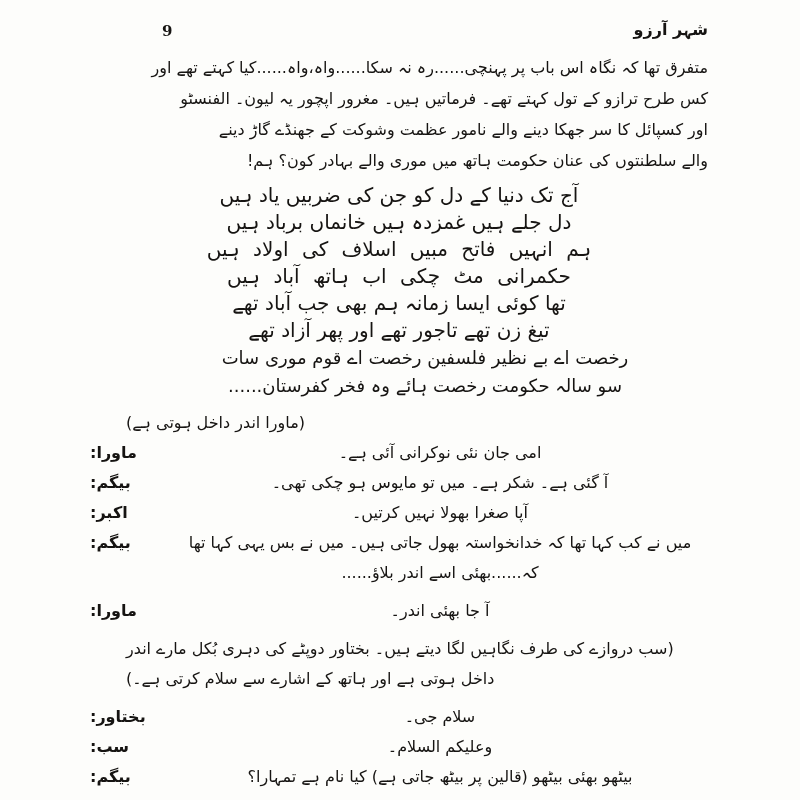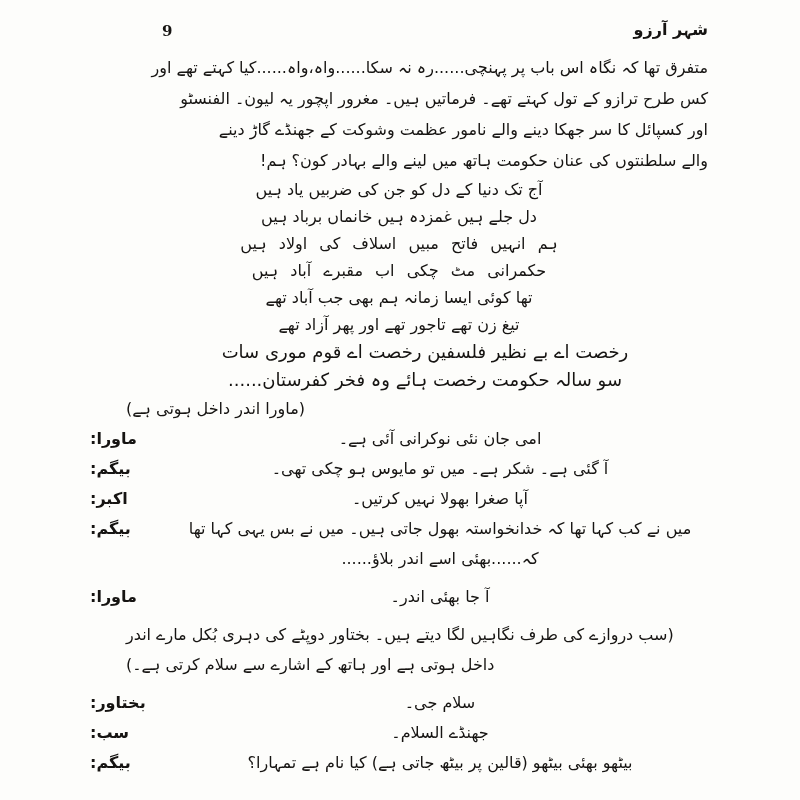--- a/index.html
+++ b/index.html
@@ -25,27 +25,27 @@
     position:absolute;left:72px;top:6px;
     font-size:15px;font-weight:bold;font-family:"DejaVu Serif",serif;
   }
   
   .prose{
     direction:rtl;text-align:justify;text-align-last:right;
     font-size:16px;line-height:31px;font-weight:500;
   }
   .prose div{min-height:31px;}
   
-  .poem{direction:rtl;font-size:16px;line-height:27px;}
+  .poem{margin-top:6px;direction:rtl;font-size:20px;line-height:27px;}
   .poem div{text-align:center;}
   .poem div:nth-child(3),.poem div:nth-child(4){word-spacing:7px;}
   .farewell{direction:rtl;font-size:18px;line-height:28px;}
   .farewell div{text-align:center;transform:translateX(26px);}
   
-  .script{font-size:16px;}
+  .script{margin-top:8px;font-size:16px;}
   .row{display:flex;direction:ltr;gap:22px;line-height:30px;margin:0;}
   .row .spk{flex:0 0 60px;direction:rtl;text-align:left;white-space:nowrap;font-weight:bold;}
   .row .txt{flex:1;direction:rtl;text-align:center;}
   .stage{
     direction:rtl;text-align:left;line-height:30px;
     padding-left:36px;padding-right:10px;
   }
   .gap-md{height:8px;}
 </style>
 </head>
@@ -55,28 +55,28 @@
 
   <div class="hdr">
     <span class="title">شہر آرزو</span>
     <span class="pgnum">9</span>
   </div>
 
   <div class="prose">
       <div>متفرق تھا کہ نگاہ اس باب پر پہنچی......رہ نہ سکا......واہ،واہ......کیا کہتے تھے اور</div>
       <div>کس طرح ترازو کے تول کہتے تھے۔ فرماتیں ہیں۔ مغرور اپچور یہ لیون۔ الفنسٹو</div>
       <div>اور کسپائل کا سر جھکا دینے والے نامور عظمت وشوکت کے جھنڈے گاڑ دینے</div>
-      <div>والے سلطنتوں کی عنان حکومت ہاتھ میں لینے والے بہادر کون؟ ہم!</div>
+      <div>والے سلطنتوں کی عنان حکومت ہاتھ میں موری والے بہادر کون؟ ہم!</div>
     </div>
 
   <div class="poem">
       <div>آج تک دنیا کے دل کو جن کی ضربیں یاد ہیں</div>
       <div>دل جلے ہیں غمزدہ ہیں خانماں برباد ہیں</div>
       <div>ہم انہیں فاتح مبیں اسلاف کی اولاد ہیں</div>
-      <div>حکمرانی مٹ چکی اب مقبرے آباد ہیں</div>
+      <div>حکمرانی مٹ چکی اب ہاتھ آباد ہیں</div>
       <div>تھا کوئی ایسا زمانہ ہم بھی جب آباد تھے</div>
       <div>تیغ زن تھے تاجور تھے اور پھر آزاد تھے</div>
     </div>
 
   <div class="farewell">
       <div>رخصت اے بے نظیر فلسفین رخصت اے قوم موری سات</div>
       <div>سو سالہ حکومت رخصت ہائے وہ فخر کفرستان......</div>
     </div>
 
   <div class="script">
@@ -109,21 +109,21 @@
 <div class="gap-md"></div>
   <div class="stage">(سب دروازے کی طرف نگاہیں لگا دیتے ہیں۔ بختاور دوپٹے کی دہری بُکل مارے اندر داخل ہوتی ہے اور ہاتھ کے اشارے سے سلام کرتی ہے۔)</div>
 <div class="gap-md"></div>
   <div class="row">
     <span class="spk">بختاور:</span>
     <span class="txt">سلام جی۔</span>
   </div>
 
   <div class="row">
     <span class="spk">سب:</span>
-    <span class="txt">جھنڈے السلام۔</span>
+    <span class="txt">وعلیکم السلام۔</span>
   </div>
 
   <div class="row">
     <span class="spk">بیگم:</span>
     <span class="txt">بیٹھو بھئی بیٹھو (قالین پر بیٹھ جاتی ہے) کیا نام ہے تمہارا؟</span>
   </div>
 </div>
 
 </div>
 

